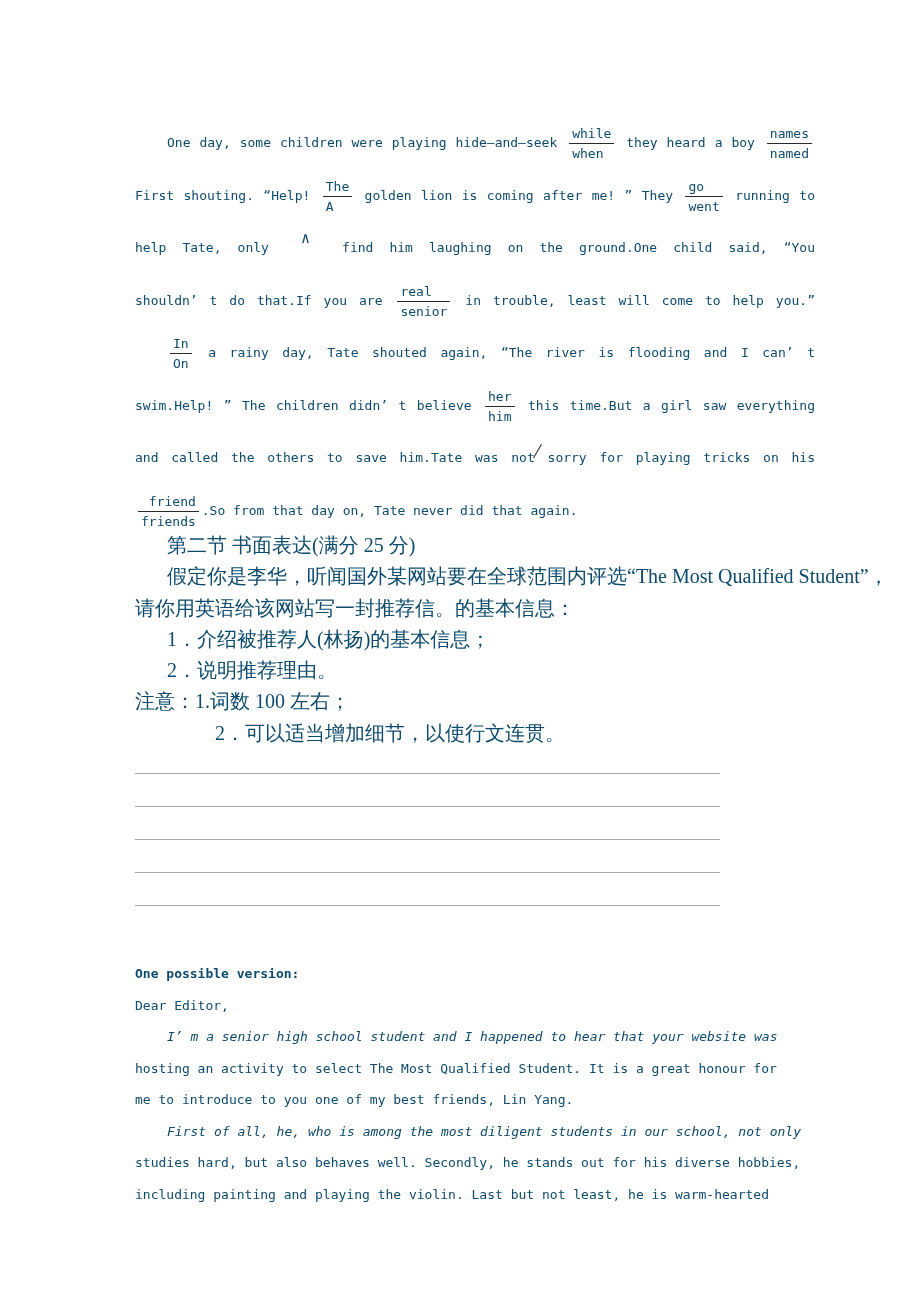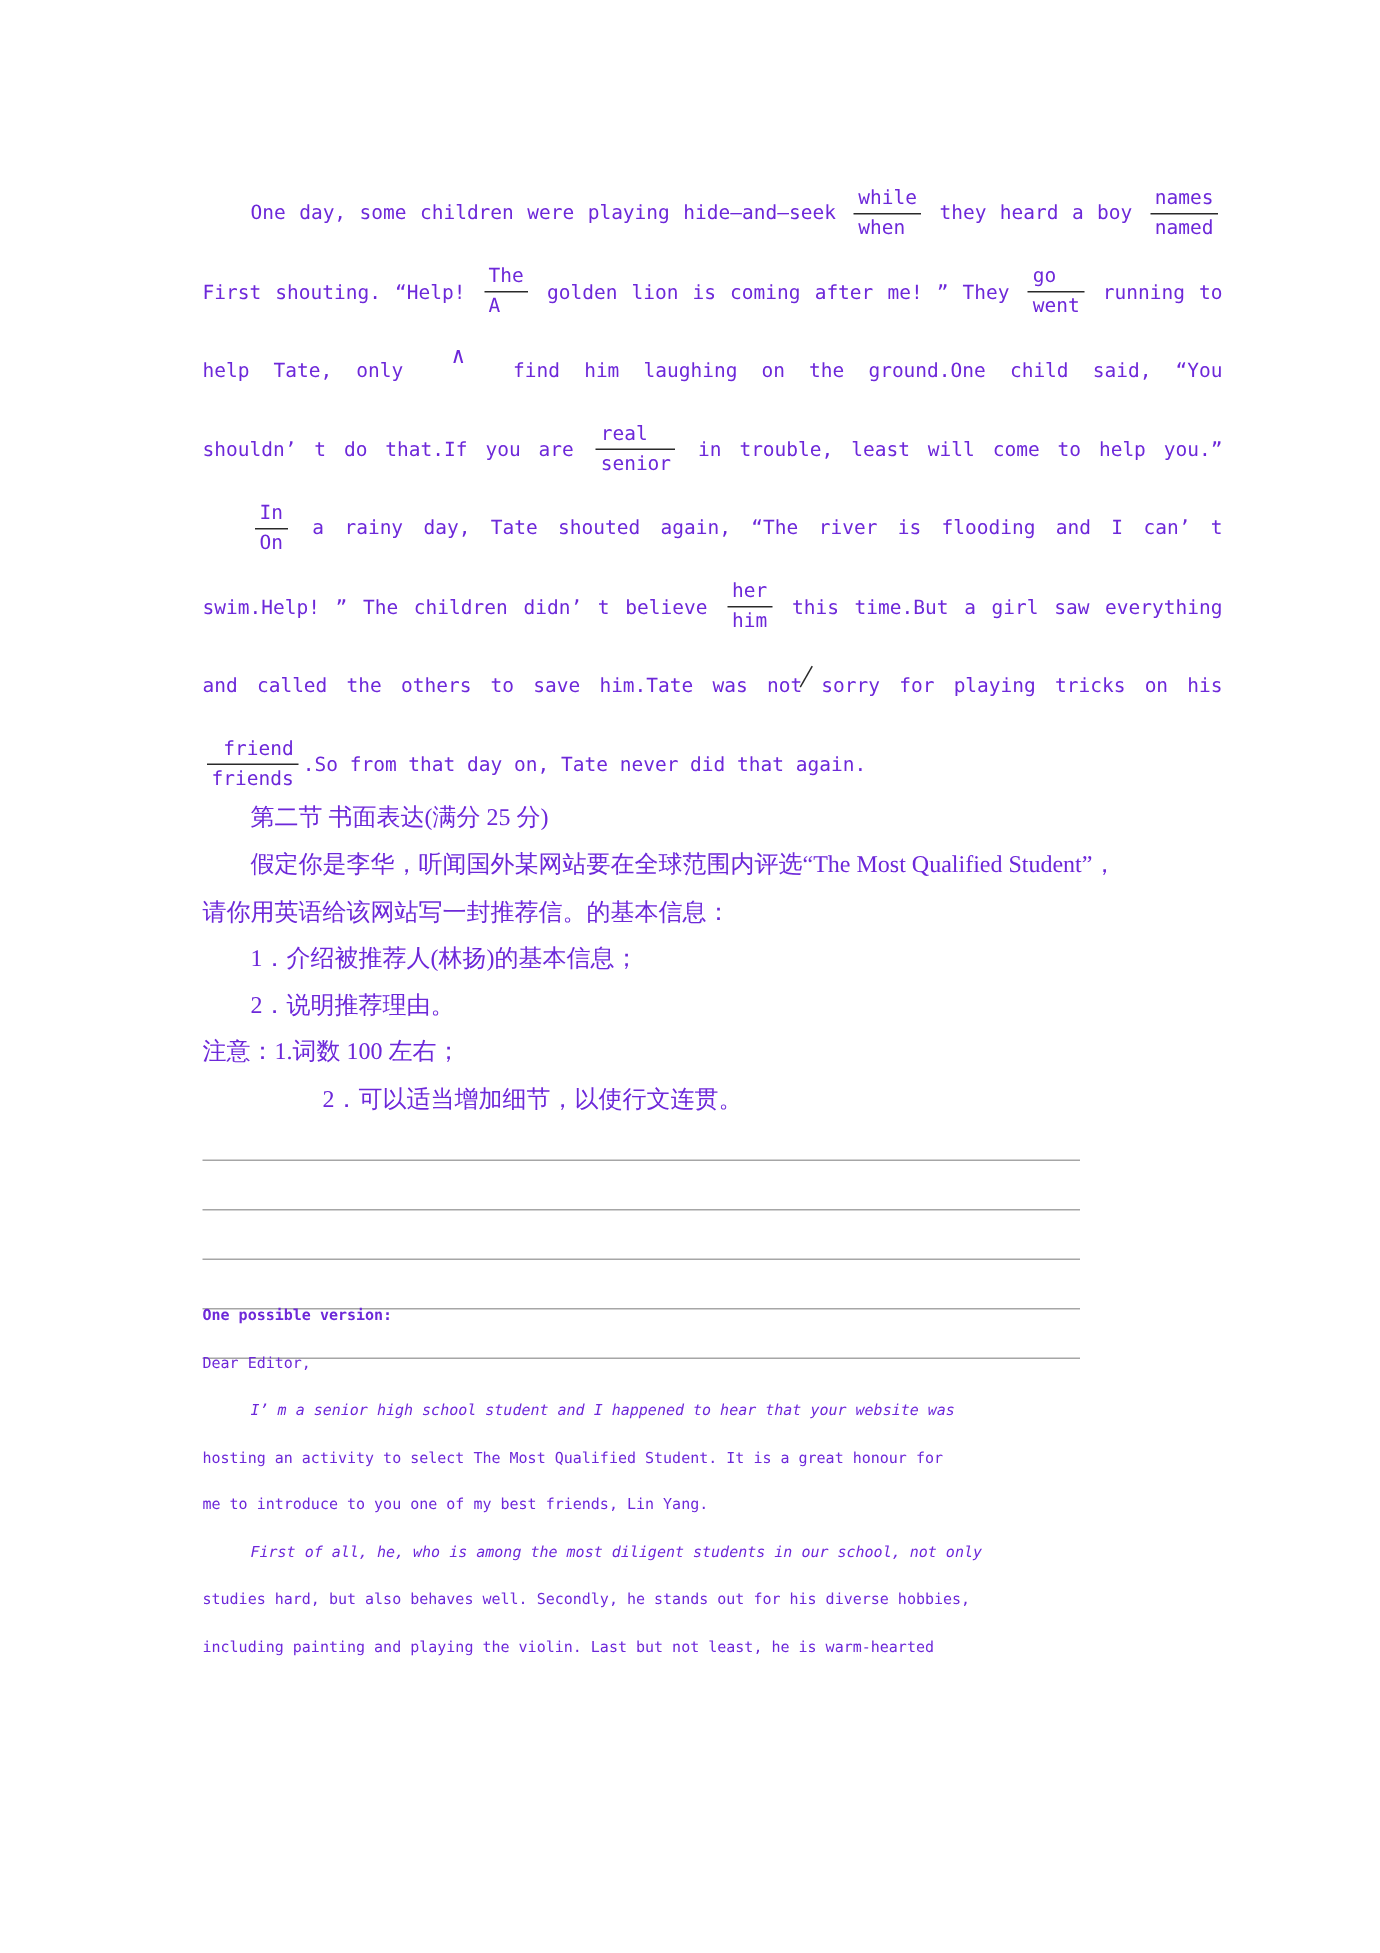--- a/index.html
+++ b/index.html
@@ -1,45 +1,45 @@
 <!DOCTYPE html>
 <html><head>
 <meta charset="utf-8">
 <style>
   html,body{margin:0;padding:0;background:#ffffff;}
   .page{position:relative;width:920px;height:1302px;background:#ffffff;overflow:hidden;
-        color:#6d28d9;}
+        color:#0c4a6e;}
   .mono{font-family:"DejaVu Sans Mono","Liberation Mono",monospace;}
   .zh{font-family:"Liberation Serif","DejaVu Serif",serif;}
 
   
   .passage{position:absolute;left:135px;top:117px;width:680px;font-size:13px;}
   .pline{height:52.5px;line-height:52.5px;white-space:nowrap;}
   .pline.just{text-align:justify;text-align-last:justify;white-space:normal;}
   .pline.ind{padding-left:32px;}
   .fr{display:inline-block;vertical-align:middle;text-align:right;margin:0 3px;line-height:normal;}
   .fr .ft{display:block;border-bottom:1px solid #2a2a2a;line-height:19px;padding:0 3px;}
   .fr .fb{display:block;line-height:19px;padding:0 3px;}
   .caret{position:relative;top:-9px;margin:0 16px;font-size:15px;display:inline-block;line-height:normal;}
   .del{position:relative;display:inline-block;line-height:normal;}
   .del::after{content:'';position:absolute;right:1px;top:-8px;width:1px;height:16px;
               background:#2a2a2a;transform:rotate(30deg);transform-origin:bottom center;}
 
   
-  .task{position:absolute;left:135px;top:530px;width:680px;font-size:16px;}
+  .task{position:absolute;left:135px;top:530px;width:680px;font-size:20px;}
   .task .tline{height:31.3px;line-height:31.3px;white-space:nowrap;}
   .ind2{padding-left:32px;}
   .ind5{padding-left:80px;}
 
   
   .answers{position:absolute;left:135px;top:773px;width:585px;}
   .wline{height:32px;border-top:1px solid #a6a6a6;}
 
   
-  .letter{position:absolute;left:135px;top:862px;width:680px;font-size:10px;}
+  .letter{position:absolute;left:135px;top:958px;width:680px;font-size:13px;}
   .lline{height:31.5px;line-height:31.5px;white-space:nowrap;}
   .lline.ind{padding-left:32px;font-style:italic;}
   .lline.bold{font-weight:bold;}
 </style>
 </head>
 <body>
 
 <div class="page">
 
   <div class="passage mono">

